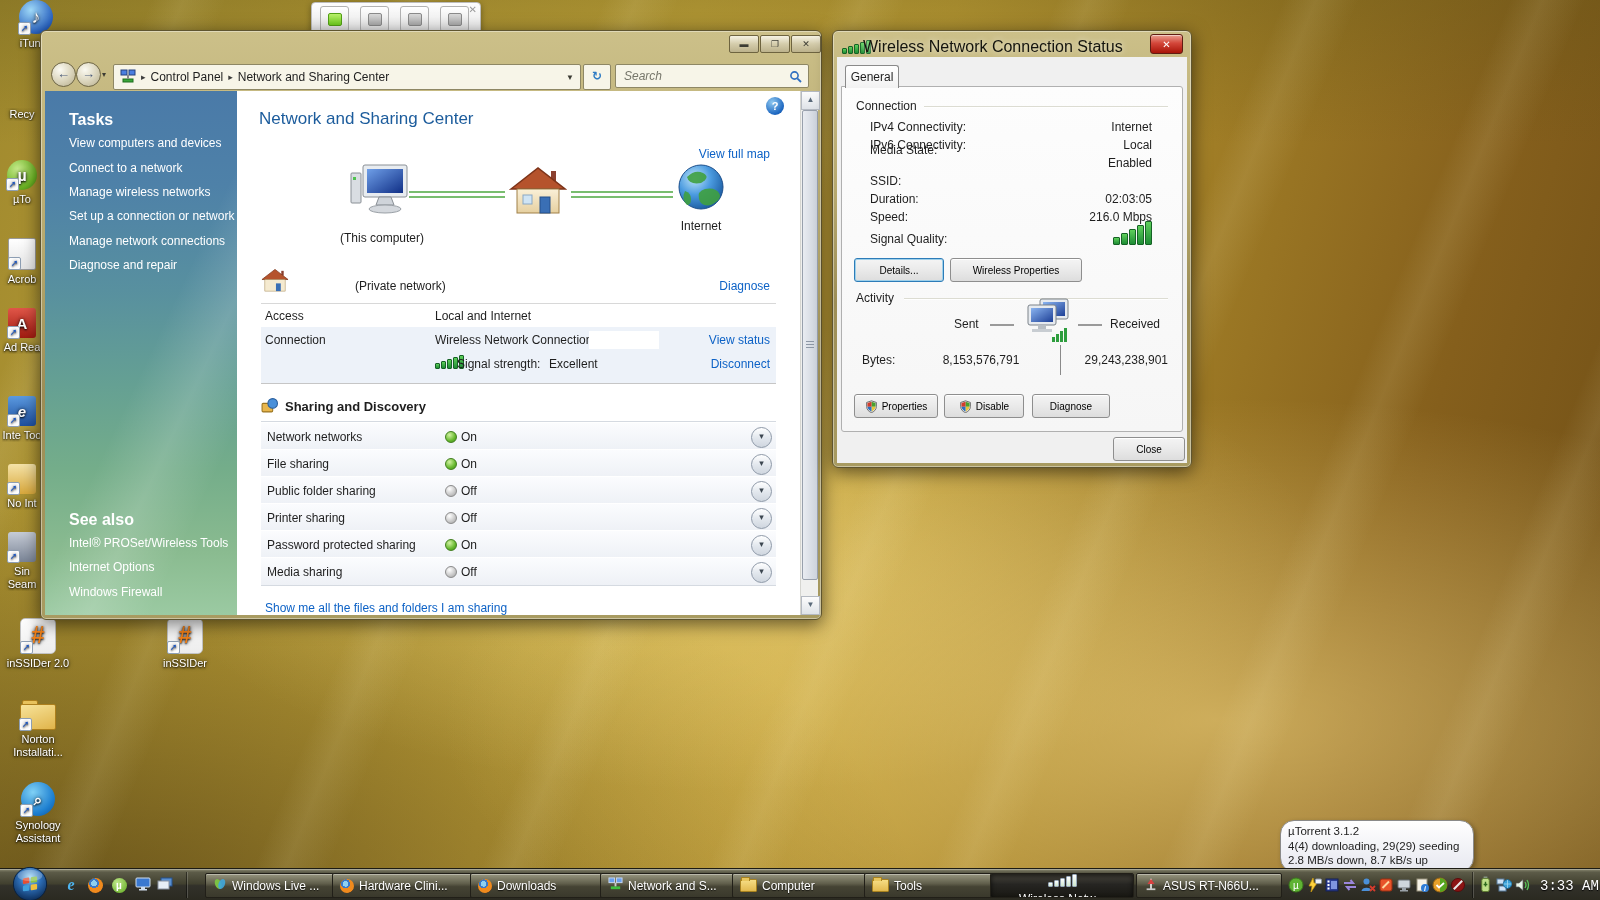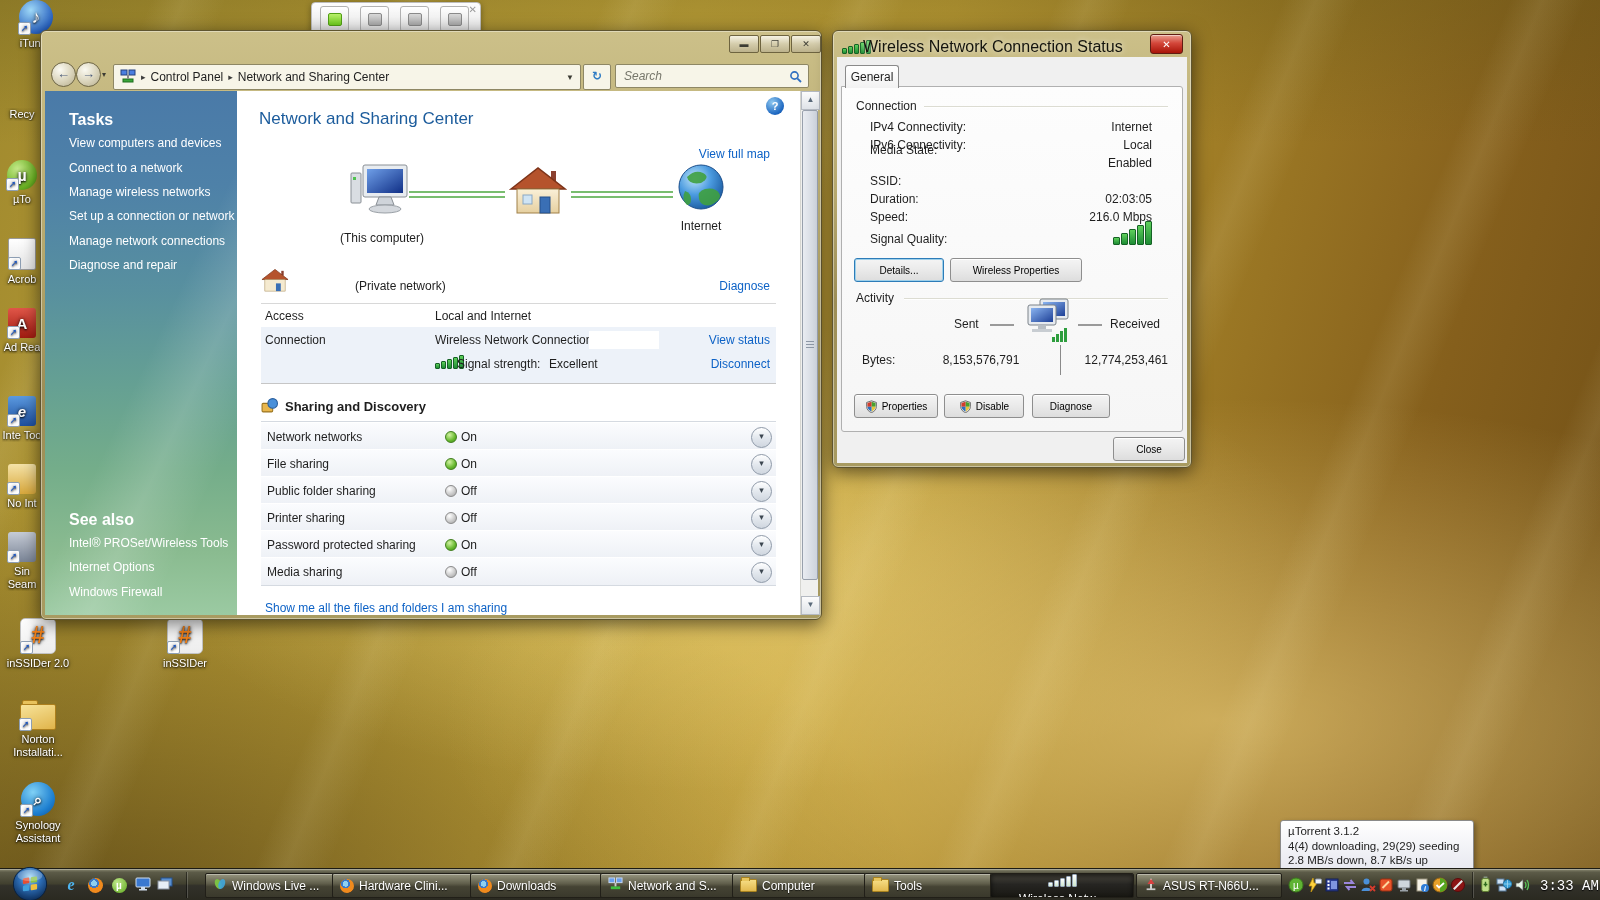--- a/index.html
+++ b/index.html
@@ -85,21 +85,21 @@
   .dval{position:absolute;right:30px;text-align:right;white-space:nowrap;}
   .btn{position:absolute;display:flex;align-items:center;justify-content:center;gap:4px;
     background:linear-gradient(#f4f4f4,#ebebeb 45%,#dddddd);border:1px solid #8e8e8e;border-radius:3px;
     font-size:10px;color:#000;cursor:pointer;box-shadow:inset 0 1px 0 #fff;}
   .btn.focus{border-color:#2d7cb8;box-shadow:inset 0 0 0 1px #9ed0ea, inset 0 1px 0 #fff;}
   .titletext{font-size:16px;color:#14140e;text-shadow:0 0 6px rgba(255,255,255,.8);}
   .dclose{background:linear-gradient(#e9a091,#d4473a 45%,#a81408);border:1px solid #5f1d12;border-radius:3px;
     color:#fff;font-size:10px;font-weight:bold;display:flex;align-items:center;justify-content:center;cursor:pointer;
     box-shadow:inset 0 1px 0 rgba(255,255,255,.5);}
   
-  .tip{background:linear-gradient(#ffffff,#e7e8f0);border:1px solid #8a8a8a;border-radius:3px;
+  .tip{background:linear-gradient(#ffffff,#e7e8f0);border:1px solid #8a8a8a;border-radius:14px;
     box-shadow:2px 2px 5px rgba(0,0,0,.3);padding:3px 7px;font-size:11.5px;line-height:14.5px;color:#222;}
   
   .taskbar{background:linear-gradient(#8d8c74 0%,#5c5b48 10%,#41402f 46%,#32312a 52%,#2a2920 100%);
     border-top:1px solid #1c1b14;box-shadow:inset 0 1px 0 rgba(255,255,255,.28);}
   .tbtn{position:absolute;top:4px;height:23px;border-radius:2px;border:1px solid #211f18;
     background:linear-gradient(#97967f,#605e4b 42%,#454334 55%,#3a392c);
     box-shadow:inset 0 1px 0 rgba(255,255,255,.35);color:#fff;display:flex;align-items:center;gap:5px;
     padding:0 7px;font-size:12px;white-space:nowrap;overflow:hidden;cursor:pointer;text-shadow:0 1px 1px rgba(0,0,0,.7);}
   .tbtn.active{background:linear-gradient(#4c4a40,#262522 45%,#191813);box-shadow:inset 0 2px 5px rgba(0,0,0,.7);flex-direction:column;}
   .ql{position:absolute;width:18px;height:18px;display:flex;align-items:center;justify-content:center;cursor:pointer;}
@@ -461,21 +461,21 @@
                 <rect x="42" y="31" width="3" height="14" fill="#2e9e3e"></rect>
               </g>
           </svg>
         </div>
         <div class="abs" style="left:236px;top:237px;width:24px;height:2px;background:#9a9a9a"></div>
         <div class="abs" style="left:268px;top:230px">Received</div>
 
         <div class="abs" style="left:20px;top:266px">Bytes:</div>
         <div class="abs" style="left:80px;top:266px;width:118px;text-align:center">8,153,576,791</div>
         <div class="abs" style="left:218px;top:258px;width:1px;height:30px;background:#8a8a8a"></div>
-        <div class="abs" style="left:226px;top:266px;width:100px;text-align:right">12,774,253,461</div>
+        <div class="abs" style="left:226px;top:266px;width:100px;text-align:right">29,243,238,901</div>
 
         <div class="btn" style="left:12px;top:307px;width:82px;height:22px">
           <svg width="13" height="13" viewBox="0 0 16 16">
               <path d="M8 1l6 2v5c0 4-3 6.5-6 7.5C5 14.5 2 12 2 8V3z" fill="#e8e8e8" stroke="#555"></path>
               <path d="M8 2.2l5 1.6v4.4H8z" fill="#4aa02e"></path>
               <path d="M3 3.8l5-1.6v6H3z" fill="#d23c2c"></path>
               <path d="M8 8.2h5c-.4 3.2-2.8 5-5 5.8z" fill="#e8c53a"></path>
               <path d="M3 8.2h5v5.8C5.8 13.2 3.4 11.4 3 8.2z" fill="#2e6fc0"></path>
             </svg>
           <span>Properties</span>

